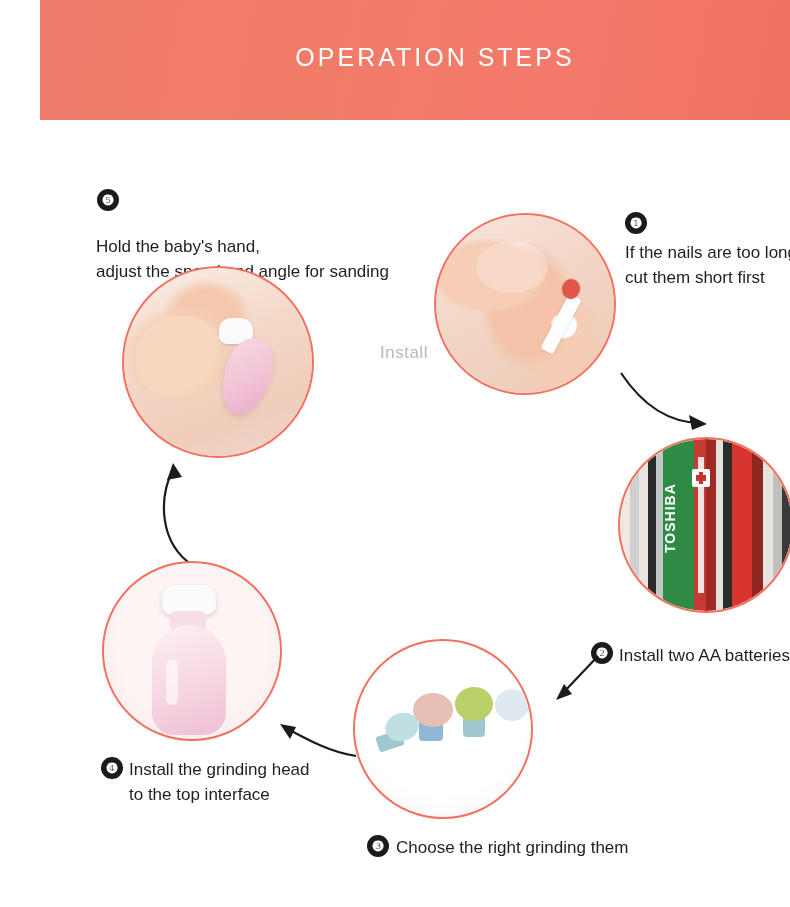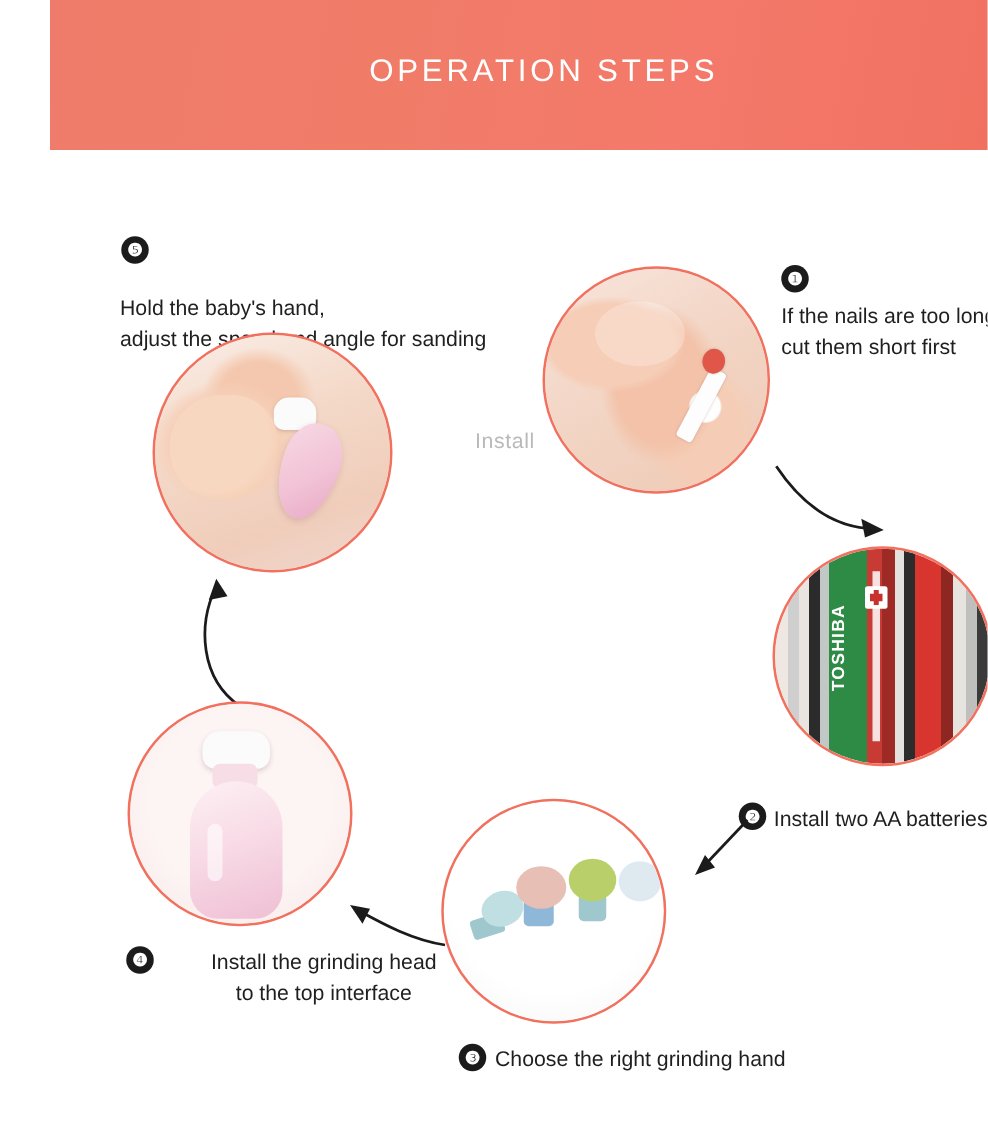--- a/index.html
+++ b/index.html
@@ -231,35 +231,35 @@
     <div class="head-stem" style="left:64px; top:78px; width:24px; height:22px; background:#8fb8d8; border-radius:4px;"></div>
     <div class="head-pad" style="left:58px; top:52px; width:40px; height:34px; background:#e7bfb4;"></div>
 
     <div class="head-stem" style="left:108px; top:74px; width:22px; height:22px; background:#9fc8ce; border-radius:4px;"></div>
     <div class="head-pad" style="left:100px; top:46px; width:38px; height:34px; background:#b9cf6a;"></div>
 
     <div class="head-pad" style="left:140px; top:48px; width:34px; height:32px; background:#dfeaf0;"></div>
   </div>
 
   <div class="badge" style="left:327px; top:835px;">❸</div>
-  <div class="caption" style="left:356px; top:835px; width:300px;">Choose the right grinding hand</div>
+  <div class="caption" style="left:356px; top:835px; width:300px;">Choose the right grinding them</div>
 
   <svg class="arrow-svg" style="left:228px; top:718px;" width="95" height="45" viewBox="0 0 95 45">
     <path d="M88 38 C 62 34, 40 22, 18 10" stroke="#1b1b1b" stroke-width="2.2" fill="none"></path>
     <path d="M12 6 L 22 21 L 28 9 Z" fill="#1b1b1b"></path>
   </svg>
 
   <div class="circle" id="photo-4">
     <div class="inner"></div>
     <div style="position:absolute; left:58px; top:22px; width:54px; height:30px; background:#fbfbfb; border-radius:14px 14px 10px 10px; box-shadow:0 2px 4px rgba(160,120,120,.3);"></div>
     <div style="position:absolute; left:66px; top:48px; width:36px; height:20px; background:#f6dde6; border-radius:6px;"></div>
     <div style="position:absolute; left:48px; top:62px; width:74px; height:110px; background:linear-gradient(160deg,#fdf0f4 0%,#f8dbe6 45%,#efbfd4 100%); border-radius:40px 40px 24px 24px;"></div>
     <div style="position:absolute; left:62px; top:96px; width:12px; height:46px; background:rgba(255,255,255,.6); border-radius:8px;"></div>
   </div>
 
   <div class="badge" style="left:61px; top:757px;">❹</div>
-  <div class="caption" style="left:89px; top:757px; width:260px;text-align:center;">Install the grinding head
+  <div class="caption" style="left:89px; top:757px; width:260px;">Install the grinding head
 to the top interface</div>
 
   <div id="watermark">Install</div>
 
   <div id="bottom-strip"></div>
 </div>
 
 </body></html>

